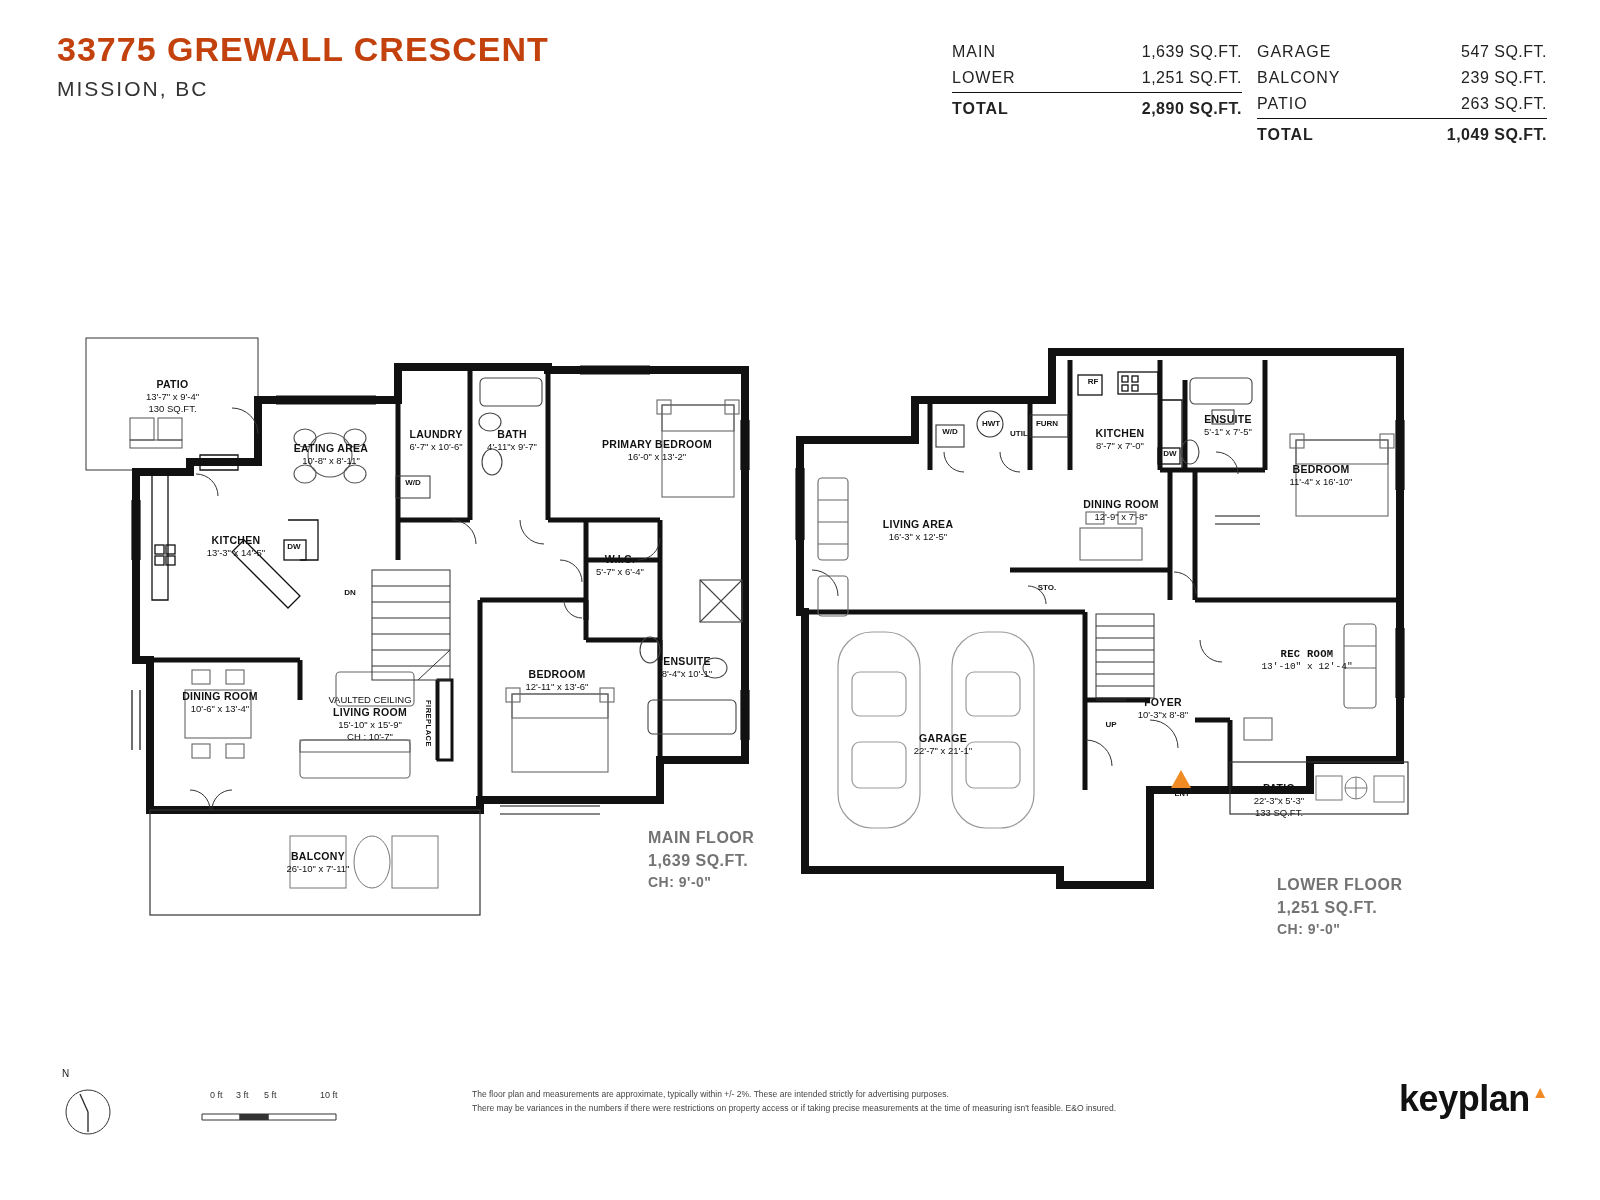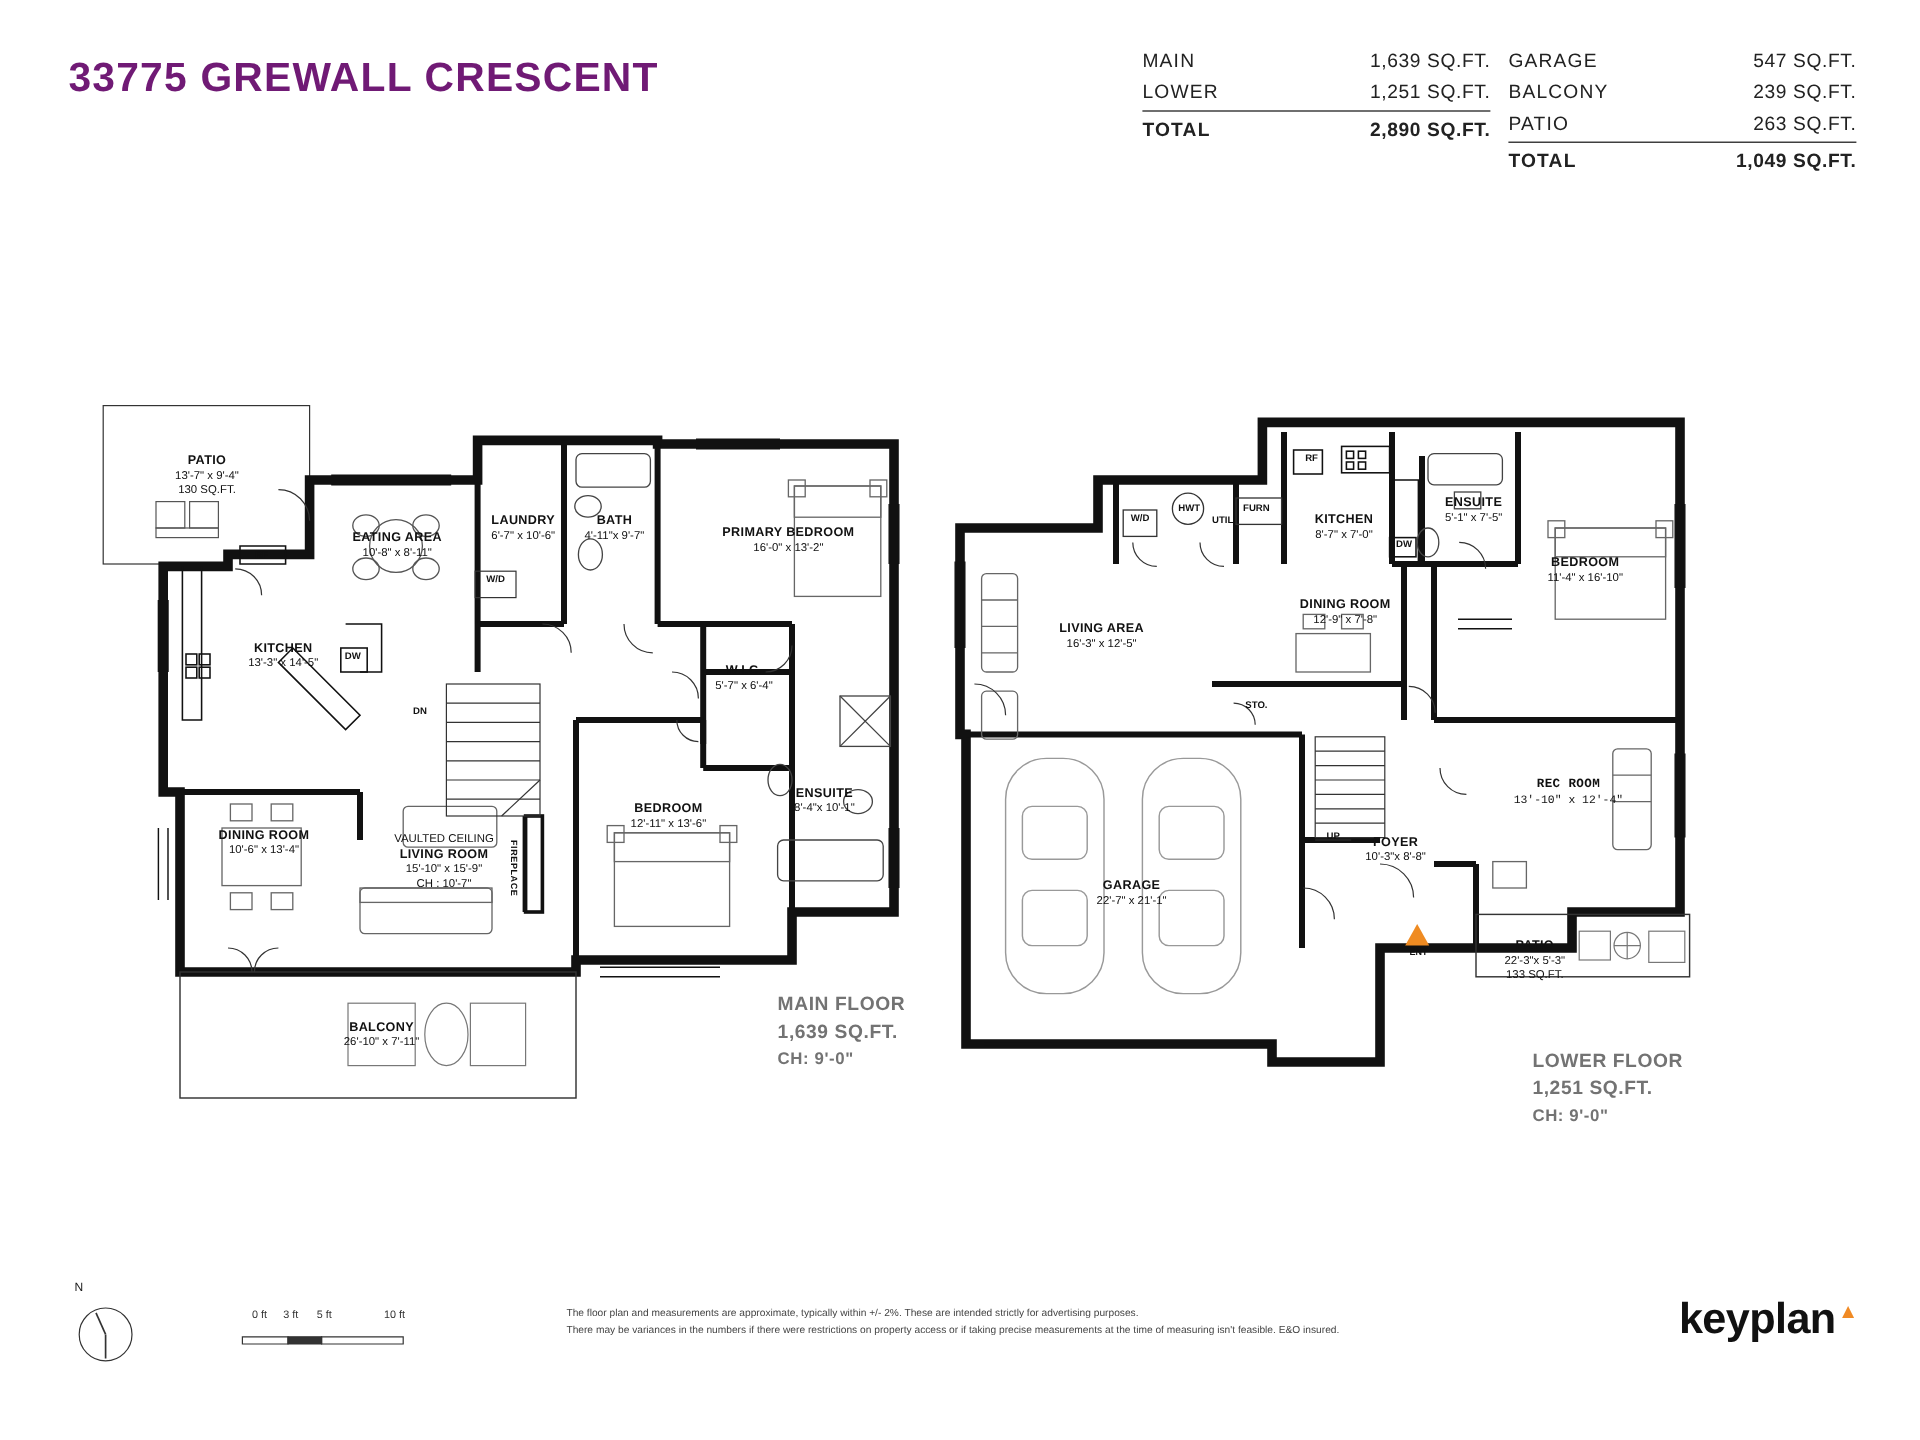--- a/index.html
+++ b/index.html
@@ -1,20 +1,20 @@
 <!DOCTYPE html>
 <html><head>
 <meta charset="utf-8">
 <style>
   html,body{margin:0;padding:0;background:#ffffff;}
   body{width:1600px;height:1200px;position:relative;font-family:"Liberation Sans",sans-serif;color:#1a1a1a;overflow:hidden;}
 
   
   .addr{position:absolute;left:57px;top:30px;}
-  .addr .line1{font-size:34px;letter-spacing:1px;font-weight:700;color:#701a75;white-space:nowrap;margin-top:16px;}
+  .addr .line1{font-size:34px;letter-spacing:1px;font-weight:700;color:#c2410c;white-space:nowrap;}
   .addr .line2{font-size:21px;letter-spacing:2px;margin-top:8px;color:#333;white-space:nowrap;}
 
   .areatable{position:absolute;top:40px;display:flex;gap:0;}
   .col{width:290px;font-size:16px;}
   .col .row{display:flex;justify-content:space-between;align-items:baseline;padding:3px 0 5px 0;}
   .col .row .lbl{letter-spacing:1px;color:#222;}
   .col .row .val{letter-spacing:0.5px;color:#222;}
   .col .row.total{font-weight:700;border-top:1.4px solid #111;padding-top:7px;}
   .col.left{margin-right:15px;}
 
@@ -32,20 +32,21 @@
   .brand .mark{color:#f08a24;font-size:17px;vertical-align:super;margin-left:2px;}
   .compass{position:absolute;left:62px;top:1068px;width:60px;height:70px;font-size:10px;}
   .scalebar{position:absolute;left:200px;top:1090px;font-size:9px;color:#333;}
   .ent-badge{position:absolute;font-size:7.5px;font-weight:700;text-align:center;color:#111;}
 </style>
 </head>
 <body>
 
 <div class="addr">
   <div class="line1">33775 GREWALL CRESCENT</div>
+  <div class="line2">MISSION, BC</div>
 </div>
 
 <div class="areatable" style="left:952px;">
   <div class="col left">
     <div class="row">
       <span class="lbl">MAIN</span>
       <span class="val">1,639 SQ.FT.</span>
     </div>
     <div class="row">
       <span class="lbl">LOWER</span>
@@ -426,21 +427,21 @@
   <div class="dim">133 SQ.FT.</div>
 </div>
 
 <div class="lbl-abs small" style="left:934px;top:427px;width:32px;">W/D</div>
 <div class="lbl-abs small" style="left:976px;top:419px;width:30px;">HWT</div>
 <div class="lbl-abs small" style="left:1002px;top:429px;width:36px;">UTIL.</div>
 <div class="lbl-abs small" style="left:1033px;top:419px;width:28px;">FURN</div>
 <div class="lbl-abs small" style="left:1080px;top:377px;width:26px;">RF</div>
 <div class="lbl-abs small" style="left:1158px;top:449px;width:24px;">DW</div>
 <div class="lbl-abs small" style="left:1030px;top:583px;width:34px;">STO.</div>
-<div class="lbl-abs small" style="left:1098px;top:692px;width:26px;">UP</div>
+<div class="lbl-abs small" style="left:1098px;top:720px;width:26px;">UP</div>
 <div class="ent-badge" style="left:1162px;top:789px;width:40px;">ENT</div>
 
 <div class="floorlabel" style="left:1277px;top:840px;">
   <div>LOWER FLOOR</div>
   <div>1,251 SQ.FT.</div>
   <div style="font-size:14px;">CH: 9'-0"</div>
 </div>
 
 <div class="compass">
   <div style="position:absolute;left:0;top:0;">N</div>

